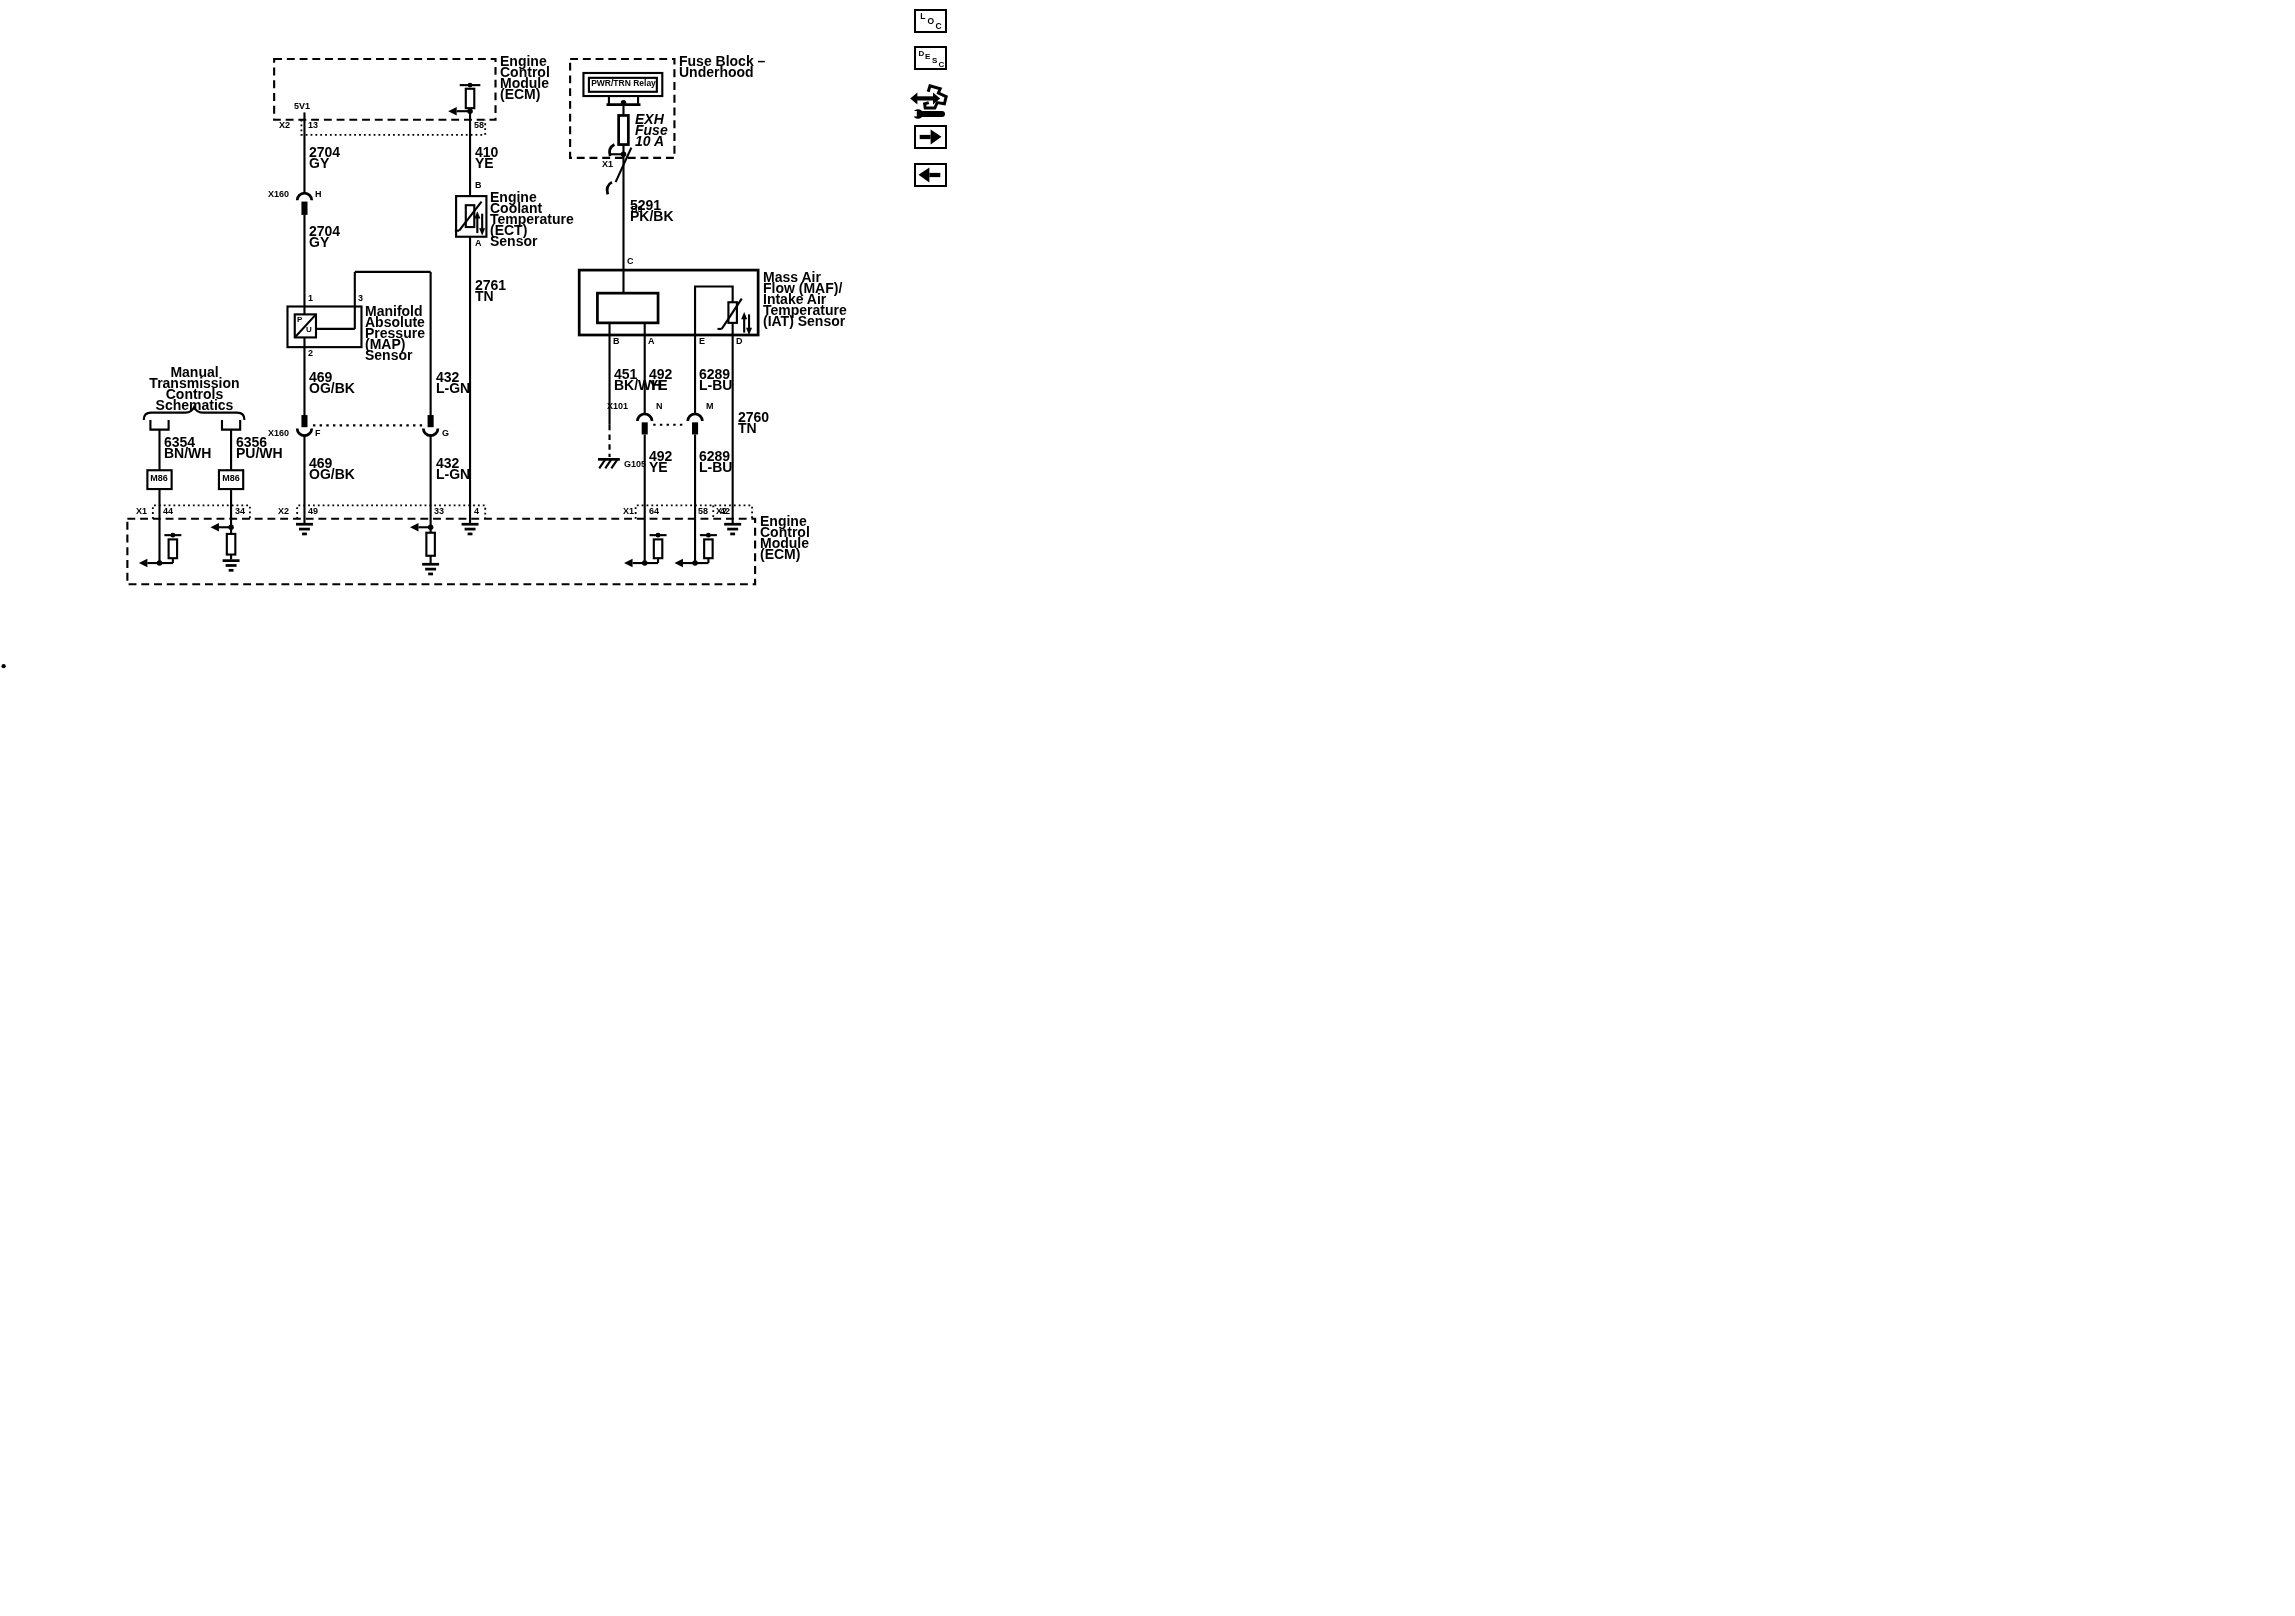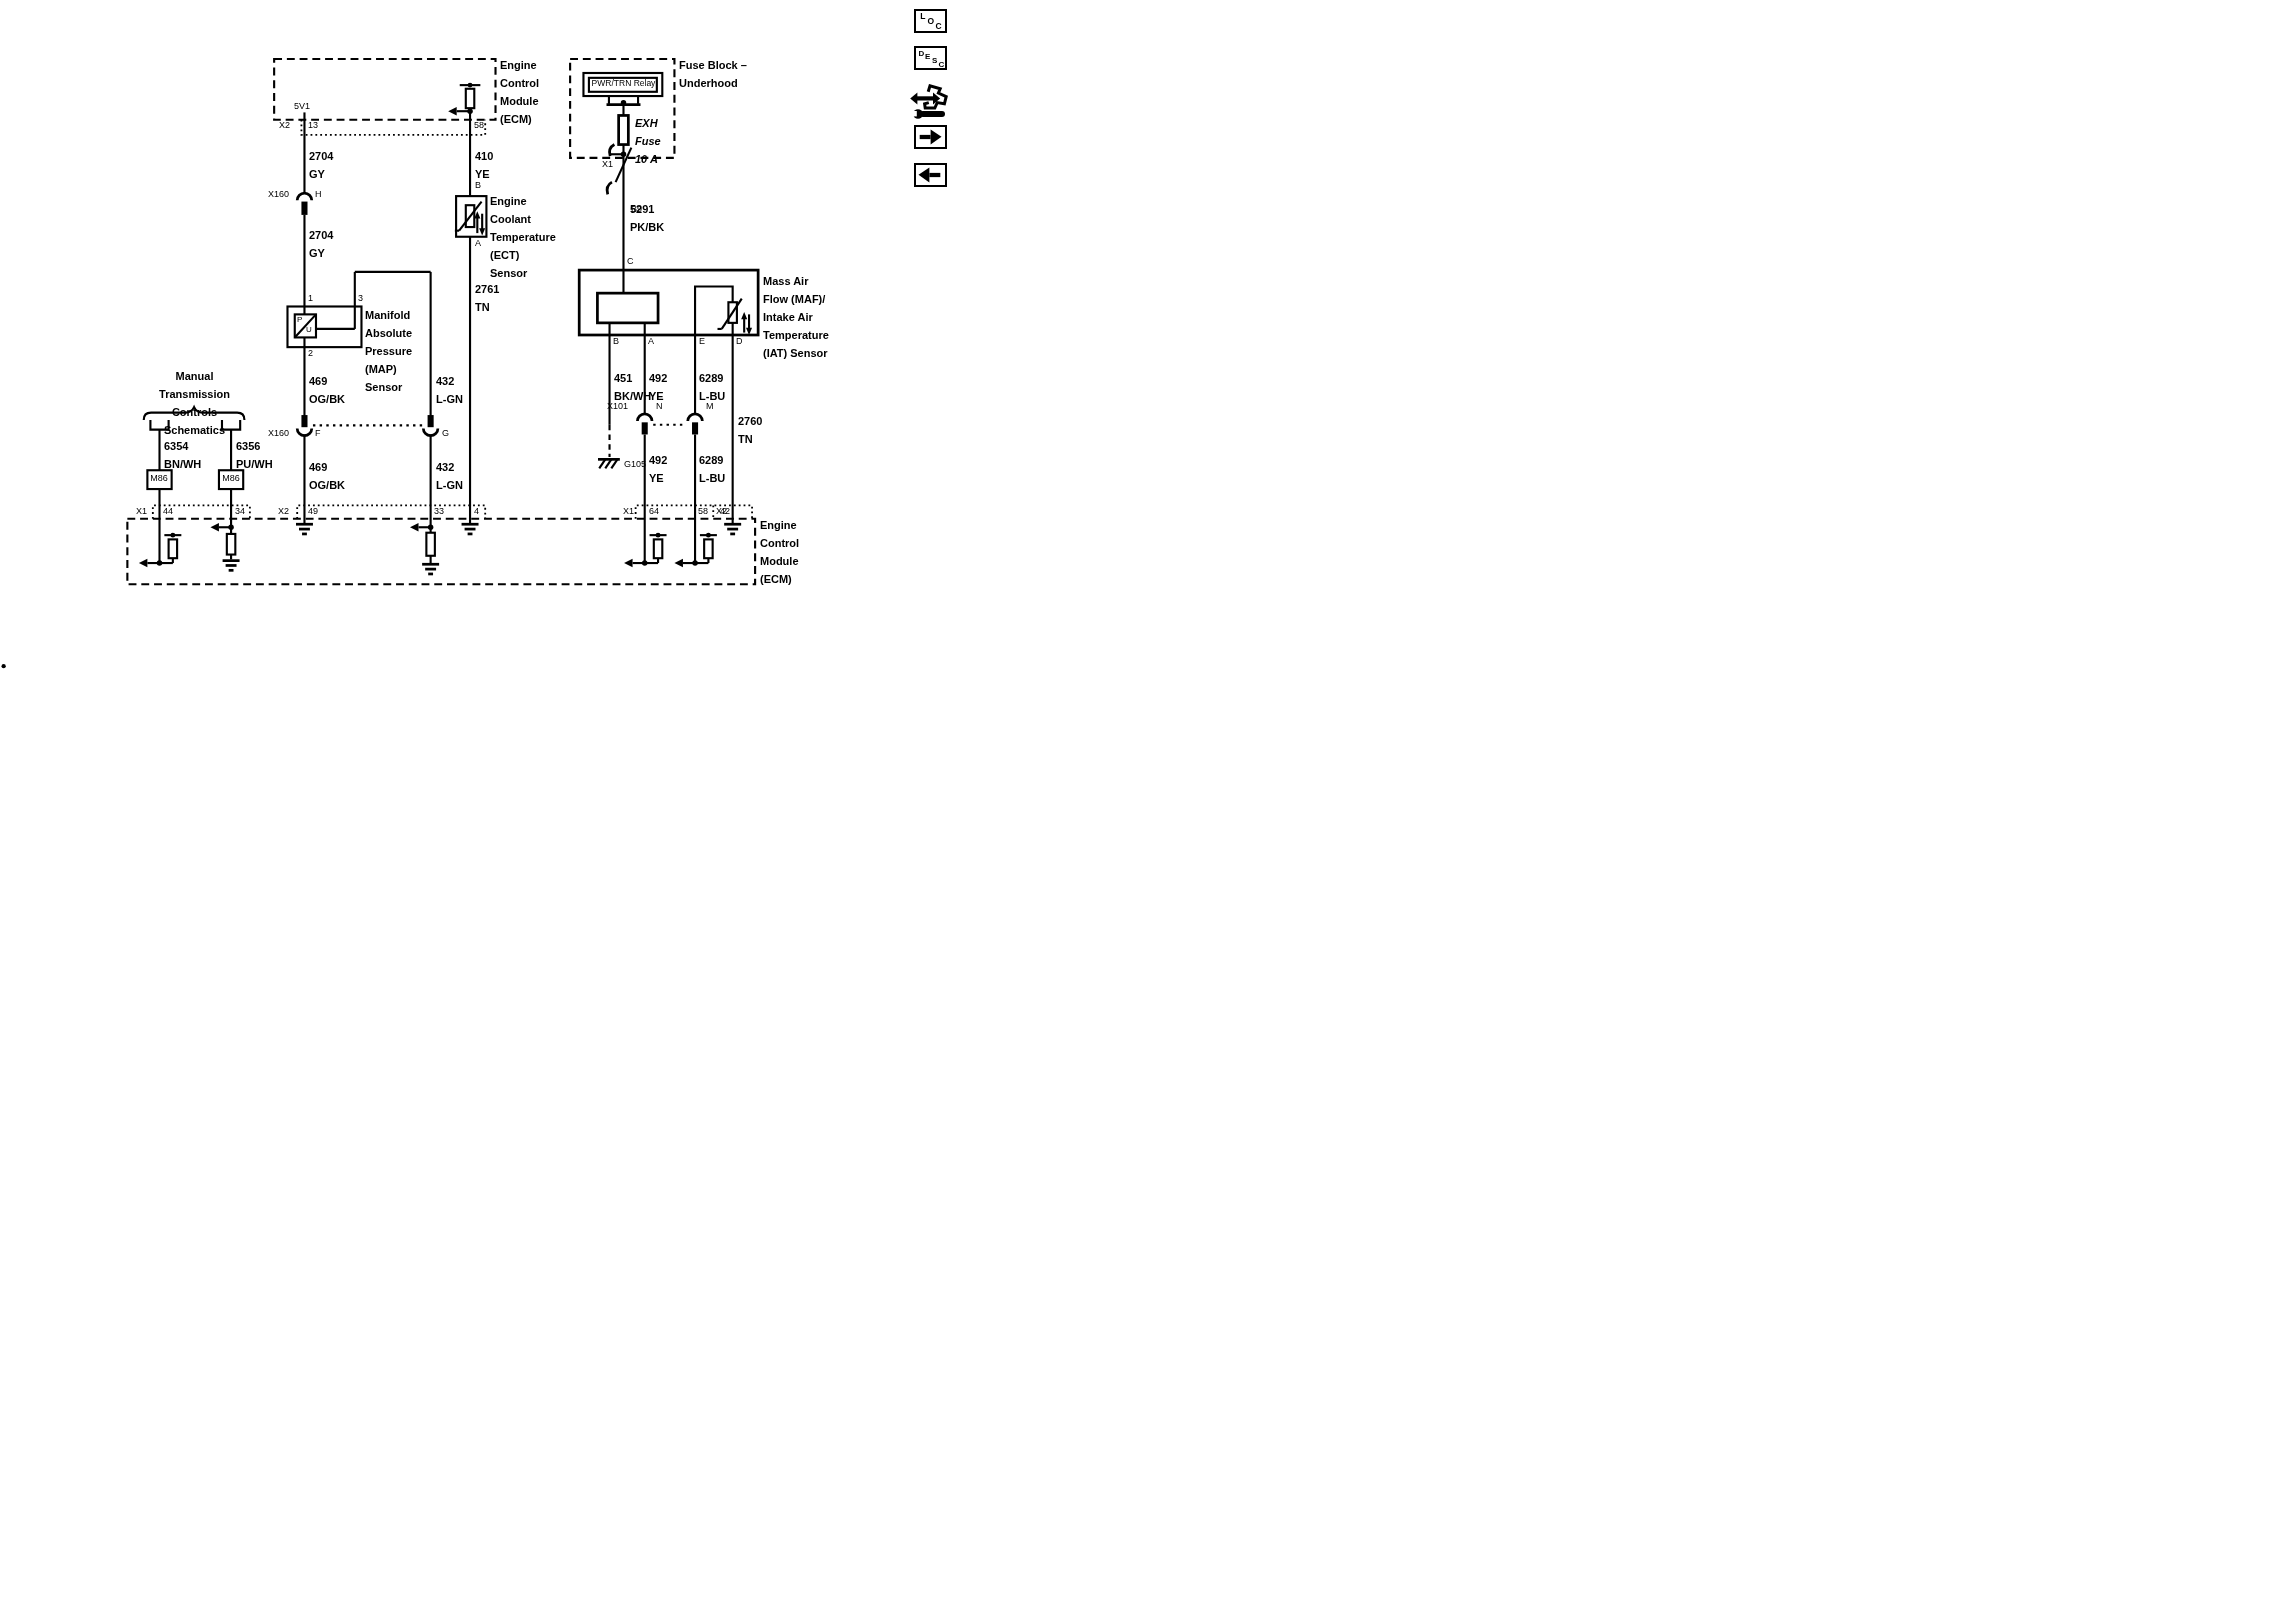--- a/index.html
+++ b/index.html
@@ -6,22 +6,22 @@
   .stage{position:relative;width:951px;height:670px;background:#fff;overflow:hidden;
          font-family:"Liberation Sans", sans-serif;color:#000;}
   svg.lines{position:absolute;left:0;top:0;pointer-events:none;}
   .w{stroke:#000;stroke-width:3.5;fill:none;}
   .thick{stroke-width:4.5;}
   .dash{stroke-dasharray:13 8;}
   .dotrow{stroke-dasharray:3 5;stroke-width:3;}
   .linkdot{stroke-dasharray:4 7;}
   .wiredash{stroke-dasharray:9 7;}
   .f{fill:#000;stroke:none;}
-  .txt{position:absolute;font-size:11px;line-height:18px;font-weight:bold;white-space:pre-line;}
-  .pin{position:absolute;font-size:9px;line-height:9.7px;font-weight:normal;}
+  .txt{position:absolute;font-size:14px;line-height:11px;font-weight:bold;white-space:pre-line;}
+  .pin{position:absolute;font-size:9px;line-height:9.7px;font-weight:bold;}
   .c{text-align:center;}
   .icon-btn{position:absolute;width:33px;height:24px;border:2.4px solid #000;background:#fff;box-sizing:border-box;}
   .icon-btn span{position:absolute;font-weight:bold;}
   .loc1{left:4.2px;top:0.6px;font-size:8.5px;}
   .loc2{left:11.5px;top:5.5px;font-size:8.5px;}
   .loc3{left:19.4px;top:10.3px;font-size:8.5px;}
   .d1{left:2.4px;top:0.6px;font-size:8px;}
   .d2{left:9px;top:4.2px;font-size:8px;}
   .d3{left:16px;top:8px;font-size:8px;}
   .d4{left:22.4px;top:11.5px;font-size:8px;}

